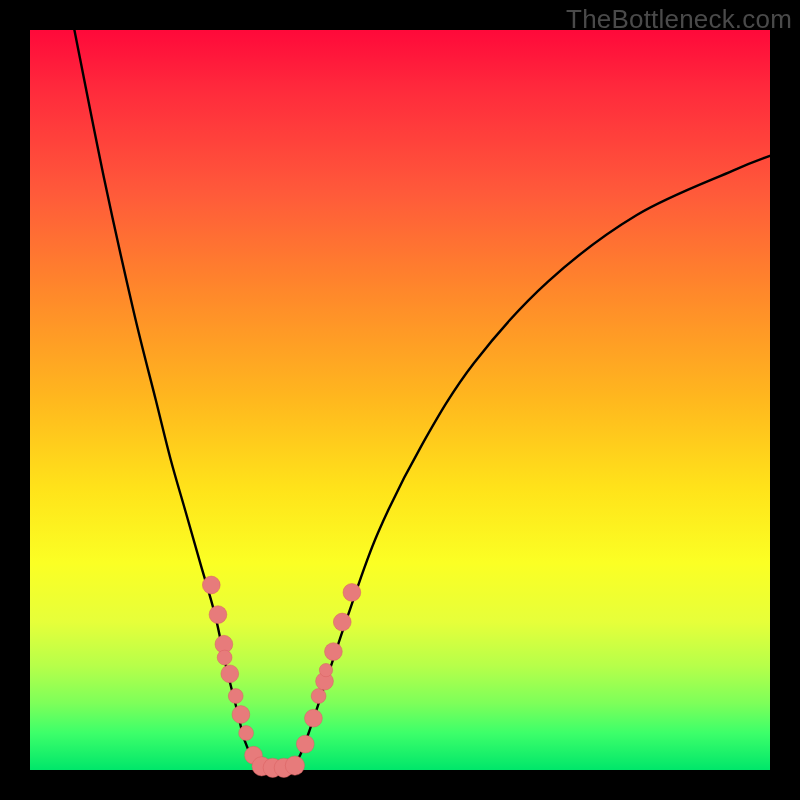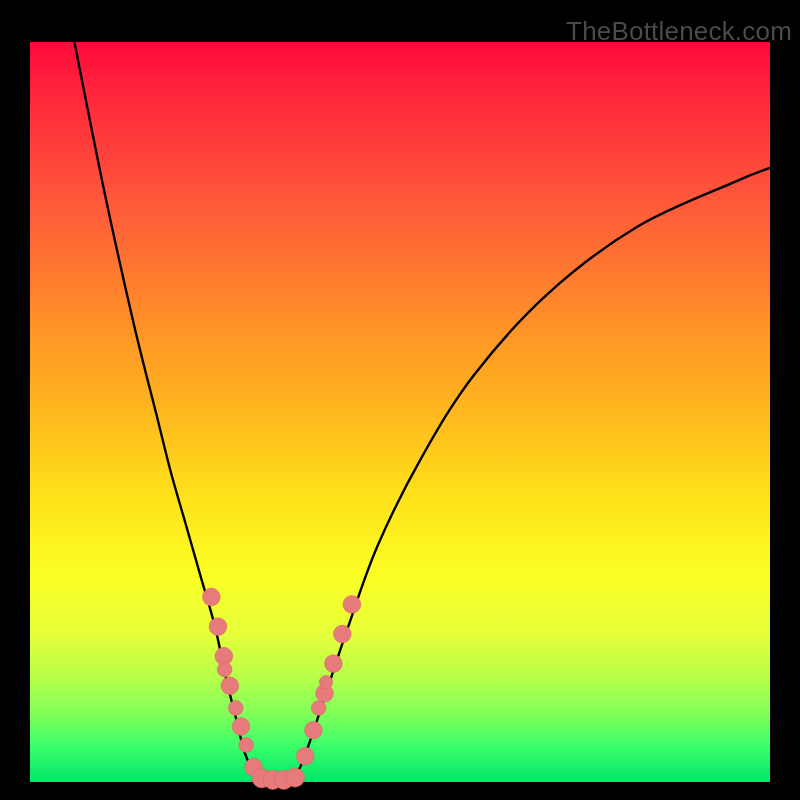--- a/index.html
+++ b/index.html
@@ -7,21 +7,21 @@
     padding: 0;
     width: 800px;
     height: 800px;
     overflow: hidden;
     background: #000;
     font-family: Arial, Helvetica, sans-serif;
   }
   .frame {
     position: absolute;
     left: 0;
-    top: 12px;
+    top: 0;
     width: 800px;
     height: 684px;
     background: #000;
   }
   .plot {
     position: absolute;
     left: 30px;
     top: 30px;
     width: 740px;
     height: 740px;

